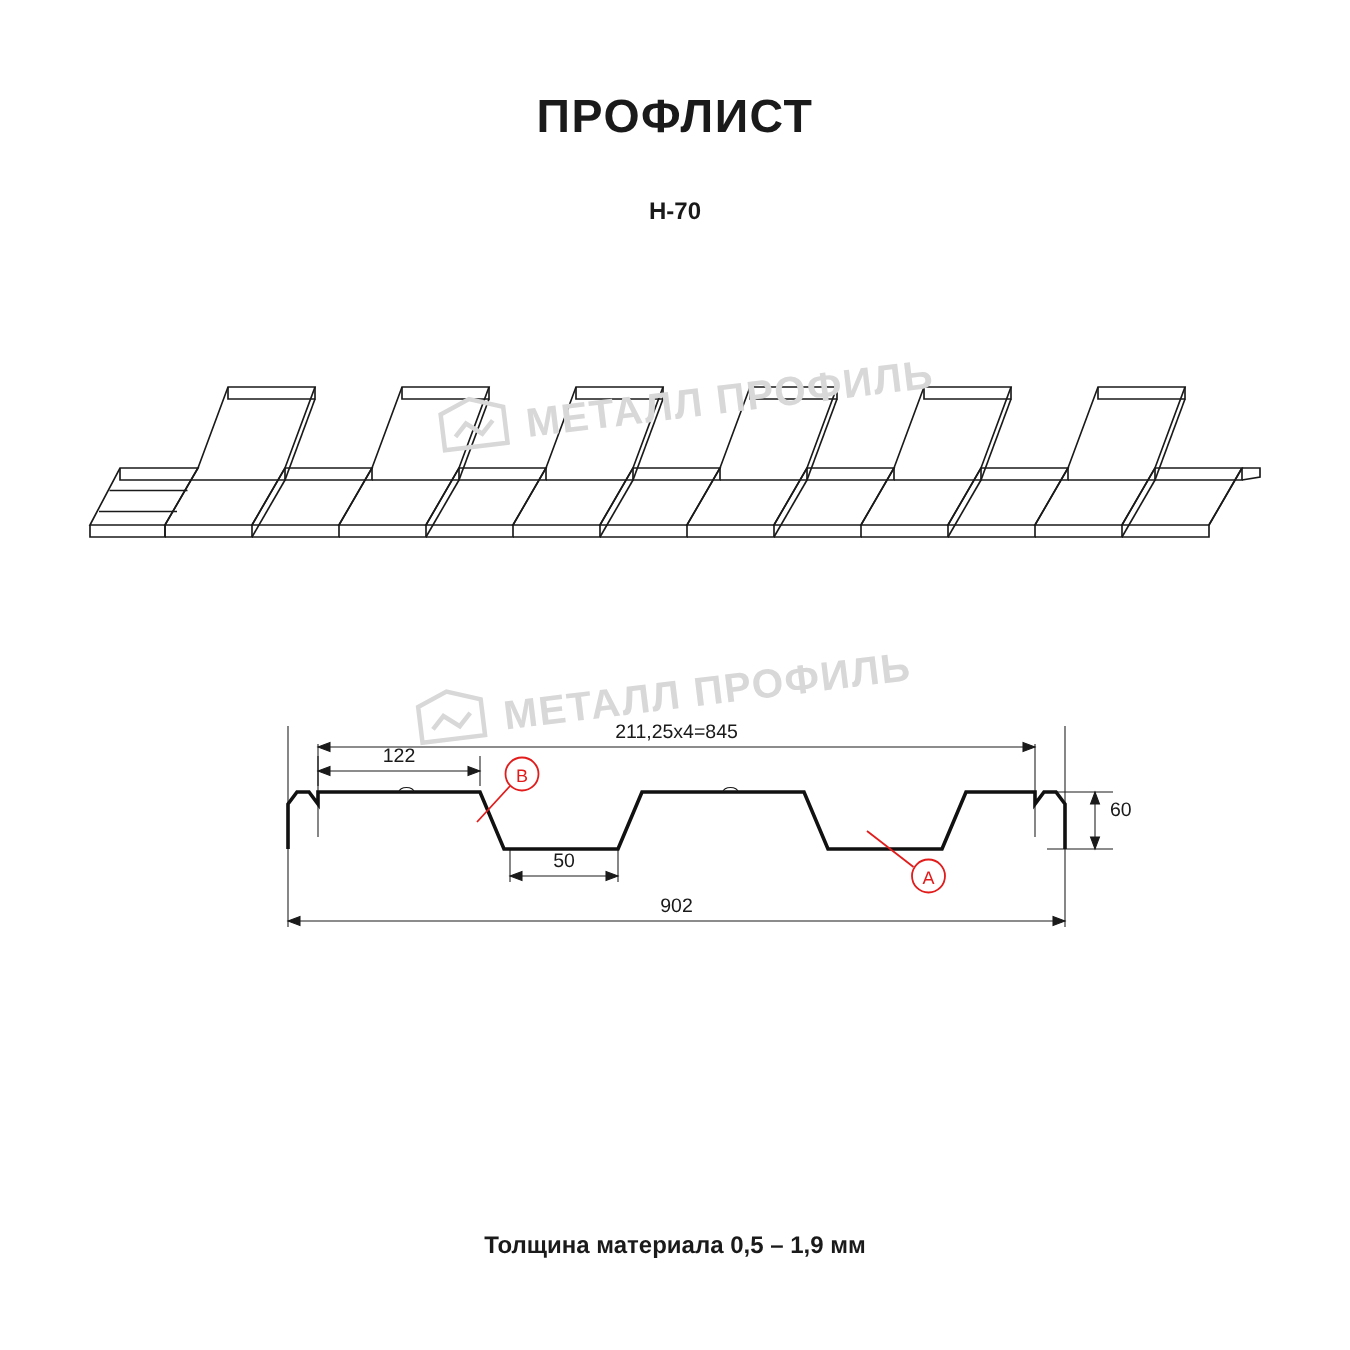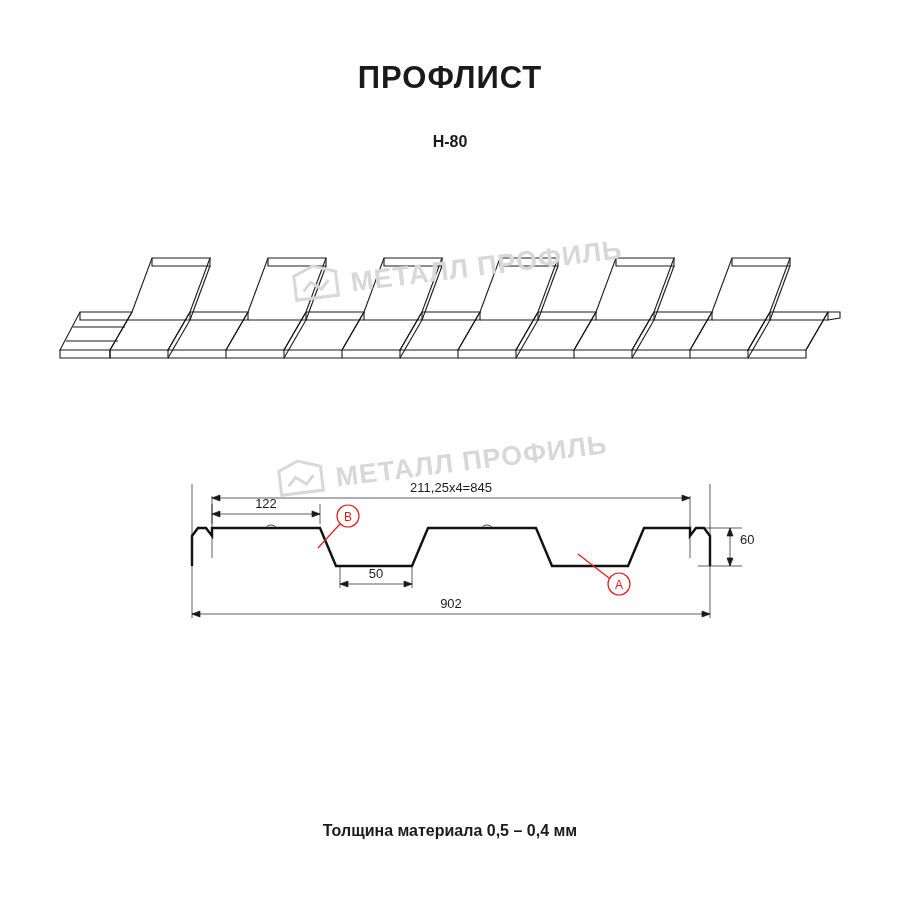--- a/index.html
+++ b/index.html
@@ -79,21 +79,21 @@
   .red { fill: none; stroke: #e21b1b; stroke-width: 1.2; }
   .redtxt { fill: #e21b1b; font-size: 12px; font-family: "Liberation Sans", sans-serif; }
   .dimtxt { fill: #1a1a1a; font-size: 13px; font-family: "Liberation Sans", sans-serif; }
 </style>
 </head>
 <body>
 
 <div class="page">
 
   <div class="title">ПРОФЛИСТ</div>
-  <div class="subtitle">Н-80</div>
+  <div class="subtitle">Н-70</div>
 
   <div class="iso-wrap">
     <svg width="820" height="200" viewBox="0 0 820 200">
       <g class="ln">
 
         <path d="M20 150 L40 112 L92 112 L70 150 Z"></path>
         <path d="M20 150 L20 158 L70 158 L70 150"></path>
         <path d="M40 112 L40 120 L92 120"></path>
         <path d="M26 141 L78 141"></path>
         <path d="M33 127 L85 127"></path>
@@ -270,15 +270,15 @@
       <g transform="rotate(-7 0 50)">
         <g fill="none" stroke="#d8d8d8" stroke-width="3">
           <path d="M6 56 L6 32 L26 24 L48 32 L48 56 Z"></path>
           <path d="M14 48 L22 40 L32 48 L40 40"></path>
         </g>
         <text x="62" y="54" font-family="Liberation Sans, sans-serif" font-size="27" font-weight="bold" fill="#d8d8d8" letter-spacing="1">МЕТАЛЛ ПРОФИЛЬ</text>
       </g>
     </svg>
   </div>
 
-  <div class="footer-note">Толщина материала 0,5 – 0,4 мм</div>
+  <div class="footer-note">Толщина материала 0,5 – 1,9 мм</div>
 
 </div>
 
 </body></html>

